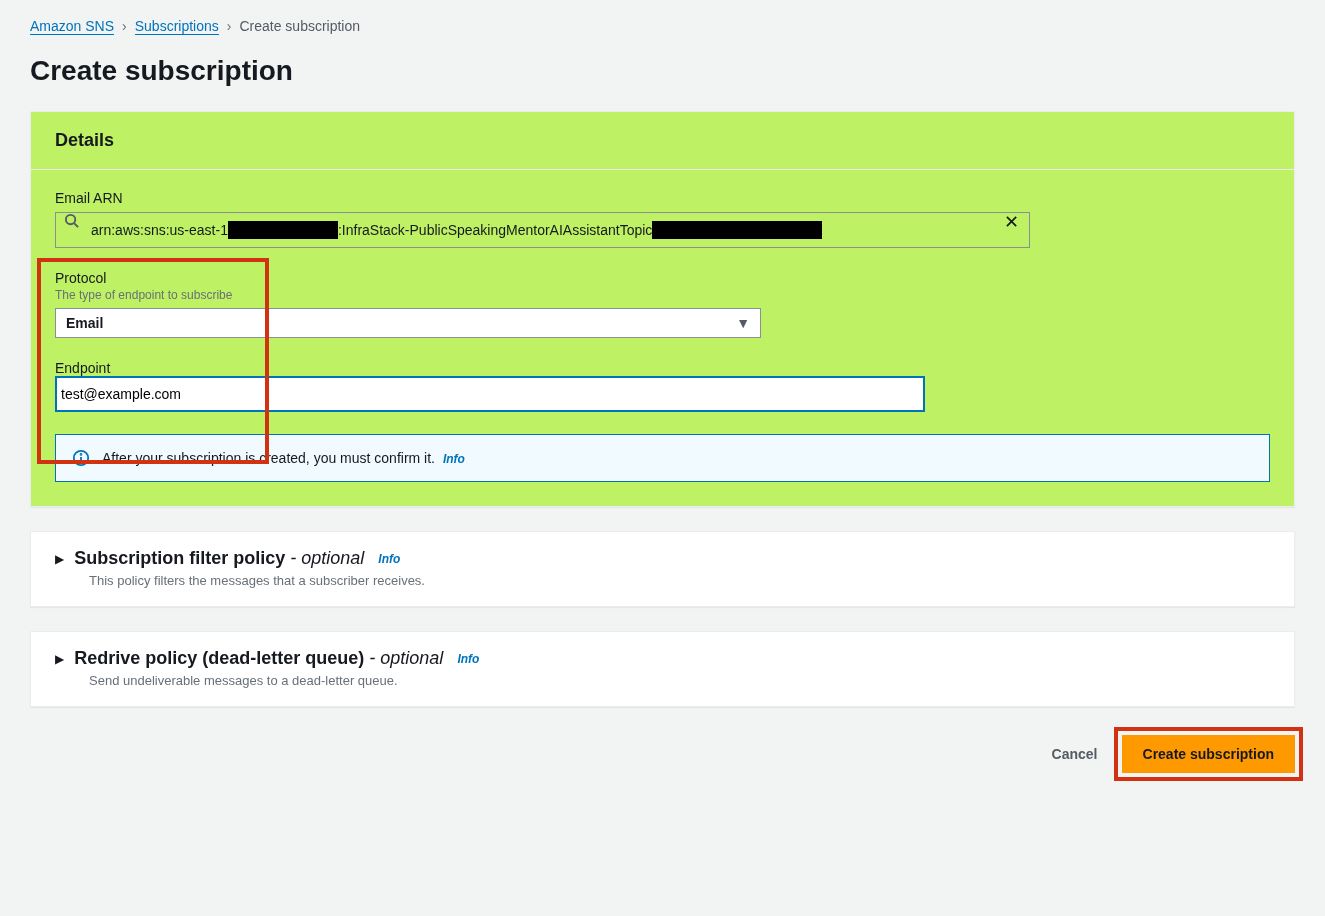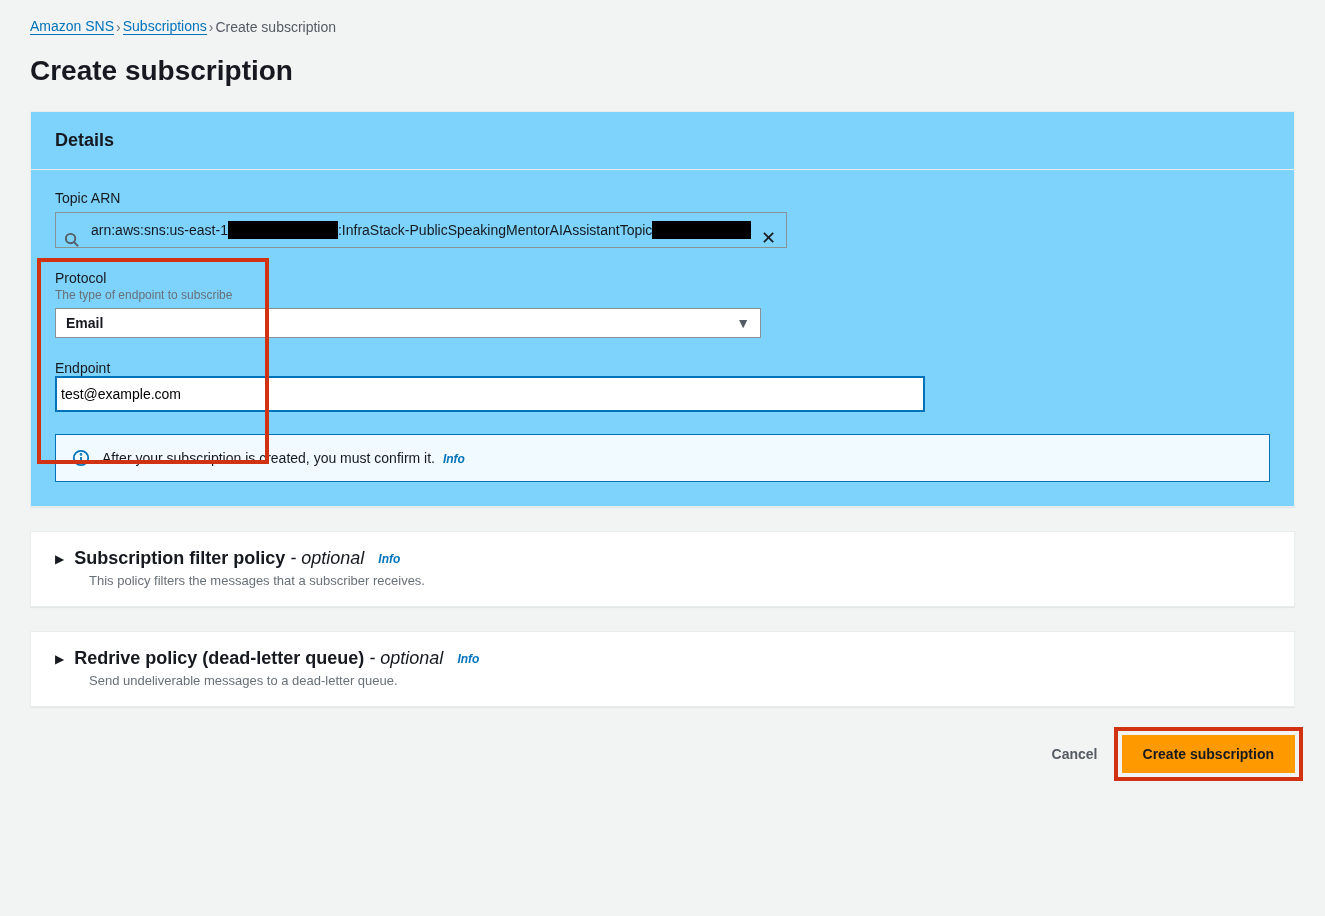--- a/index.html
+++ b/index.html
@@ -6,47 +6,47 @@
     body {
       font-family: "Amazon Ember", "Helvetica Neue", Arial, sans-serif;
       background: #f2f3f3;
       color: #16191f;
       font-size: 14px;
       padding: 18px 30px;
     }
     a { color: #0073bb; text-decoration: none; }
 
     
-    .breadcrumb { display: flex; align-items: center; gap: 2px; font-size: 14px; }
+    .breadcrumb { display: flex; gap: 8px; font-size: 14px; }
     .breadcrumb .sep { color: #687078; }
     .breadcrumb .bc-link { color: #0073bb; border-bottom: 1px solid #0073bb; }
     .breadcrumb .bc-current { color: #545b64; }
 
     h1.page-title { font-size: 28px; font-weight: 700; margin: 20px 0 24px 0; color: #16191f; }
 
     .panel {
-      background: #7dd3fc;
+      background: #bef264;
       border: 1px solid #eaeded;
       box-shadow: 0 1px 1px rgba(0,0,0,0.05);
       margin-bottom: 24px;
     }
     .panel-header {
       padding: 18px 24px;
       border-bottom: 1px solid #eaeded;
     }
     .panel-header h2 { font-size: 18px; font-weight: 700; }
     .panel-body { padding: 20px 24px 24px 24px; }
 
     .field { margin-bottom: 22px; }
     .field-label { font-size: 14px; font-weight: 400; color: #16191f; }
     .field-desc { font-size: 12px; color: #687078; margin-top: 2px; margin-bottom: 6px; }
 
     .input-wrap {
-      position: relative; display: flex; align-items: flex-end;
-      width: 732px; max-width: 100%;
+      position: relative; display: flex; align-items: flex-start;
+      width: 975px; max-width: 100%;
       border: 1px solid #879196;
     }
     .input-wrap .search-ico { padding: 0 8px; color: #545b64; display:flex; align-items:center;}
     .input-wrap .clear-btn {
       background: none; border: none; padding: 0 10px; cursor: pointer; color: #16191f; font-size: 18px; line-height: 1;
     }
     .redact {
       background: #000; color: #000; display: inline-block; height: 18px; vertical-align: middle;
     }
     .arn-display { display:flex; align-items:center; flex:1; padding:8px 4px; font-size:14px; white-space:nowrap; overflow:hidden;}
@@ -122,21 +122,21 @@
 
 <h1 class="page-title">Create subscription</h1>
 
 <section class="panel">
   <div class="panel-header">
     <h2>Details</h2>
   </div>
   <div class="panel-body">
 
     <div class="field">
-      <div class="field-label">Topic ARN</div>
+      <div class="field-label">Email ARN</div>
       <div style="height:6px"></div>
       <div class="input-wrap">
         <span class="search-ico">
           <svg width="15" height="15" viewBox="0 0 16 16" fill="none" stroke="currentColor" stroke-width="2">
               <circle cx="7" cy="7" r="5"></circle>
               <line x1="11" y1="11" x2="15" y2="15"></line>
             </svg>
         </span>
         <div class="arn-display">
           <span>arn:aws:sns:us-east-1</span>

